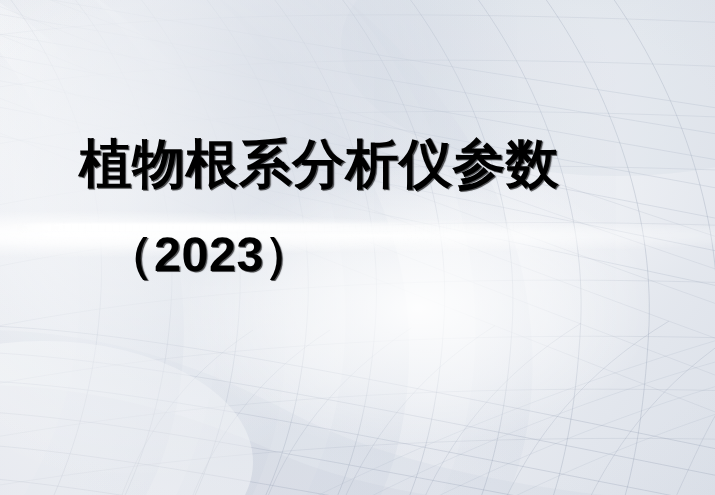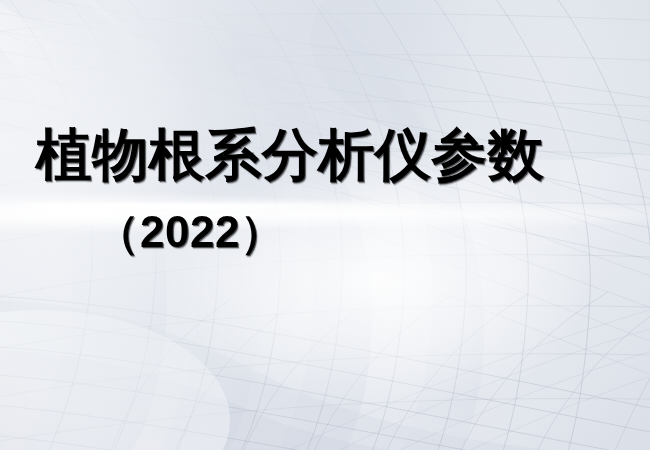--- a/index.html
+++ b/index.html
@@ -127,21 +127,21 @@
     width: 650px;
     height: 450px;
   }
 
   .title-line-1 {
     position: absolute;
     left: 0;
     top: 122px;
     width: 580px;
     text-align: center;
-    font-size: 56px;
+    font-size: 48px;
     font-weight: bold;
     line-height: 1.18;
     letter-spacing: 0.5px;
     color: #000000;
     white-space: nowrap;
     text-shadow:
        1px 1px 0 rgba(0,0,0,0.55),
        1.5px 1.5px 1px rgba(40,40,48,0.30);
   }
 
@@ -281,16 +281,16 @@
   <div class="layer lobe-tr"></div>
   <div class="layer lobe-bl"></div>
   <div class="layer lobe-br"></div>
   <div class="layer lobe-center"></div>
   <div class="layer streak"></div>
   <div class="layer streak-core"></div>
   <div class="layer vignette"></div>
 
   <div class="title-block">
     <div class="title-line-1">植物根系分析仪参数</div>
-    <div class="title-line-2">（2022）</div>
+    <div class="title-line-2">（2023）</div>
   </div>
 
 </div>
 
 </body></html>

